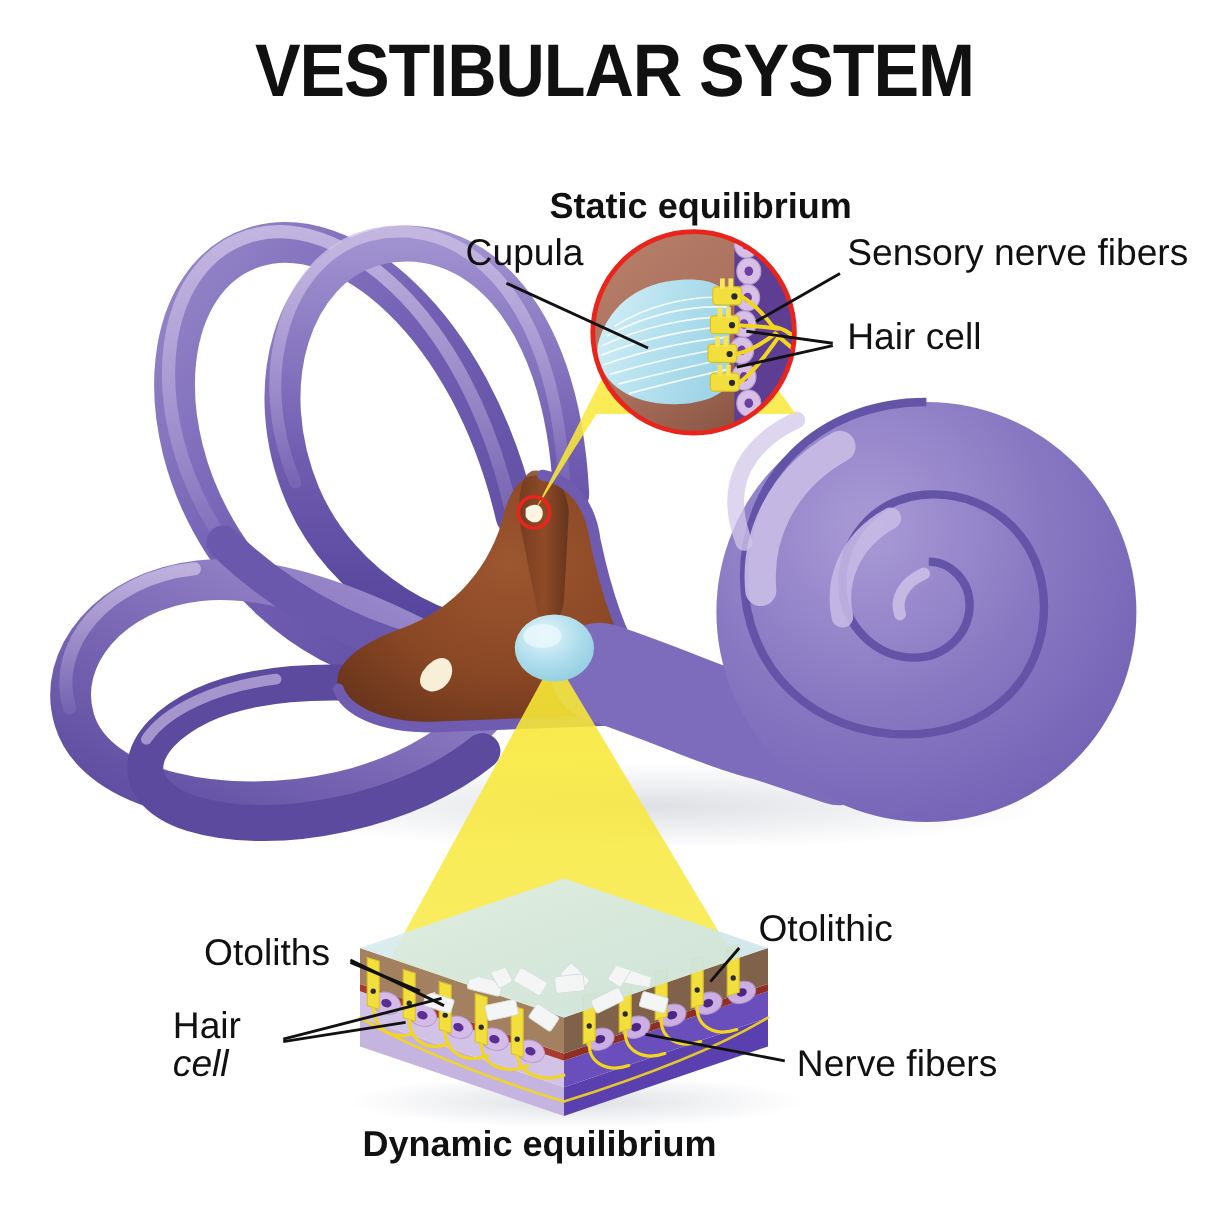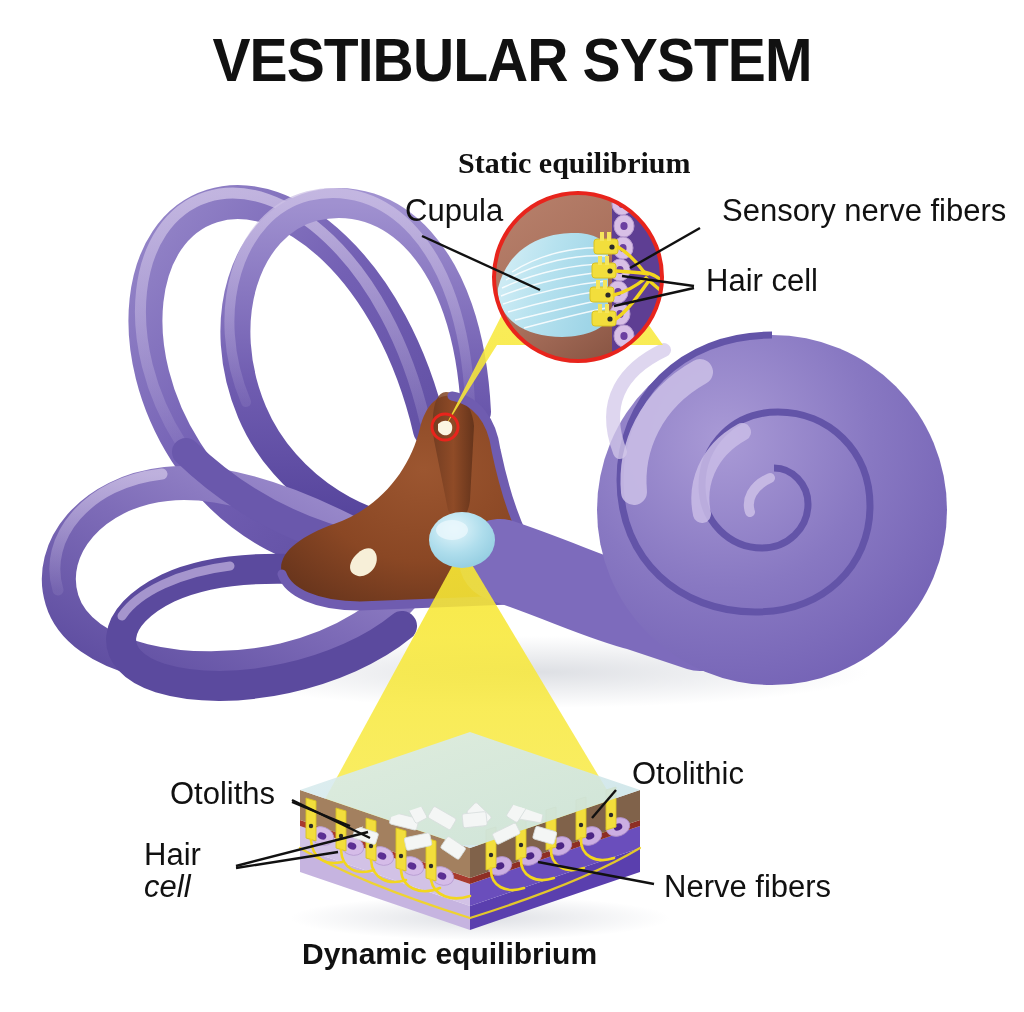--- a/index.html
+++ b/index.html
@@ -374,25 +374,25 @@
 
       <line x1="292" y1="800" x2="370" y2="838"></line>
       <line x1="292" y1="802" x2="350" y2="826"></line>
       <line x1="236" y1="866" x2="368" y2="832"></line>
       <line x1="236" y1="868" x2="338" y2="852"></line>
       <line x1="616" y1="790" x2="592" y2="818"></line>
       <line x1="654" y1="884" x2="538" y2="862"></line>
     </g>
   </svg>
 
-  <div class="heading" style="left:458px; top:146px;font-family:Liberation Serif, serif;">Static equilibrium</div>
-
-  <div class="lbl" style="left:388px; top:194px;margin-left:17px;">Cupula</div>
-
-  <div class="lbl" style="left:706px; top:194px;margin-left:16px;">Sensory nerve fibers</div>
+  <div class="heading" style="left:458px; top:156px;">Static equilibrium</div>
+
+  <div class="lbl" style="left:388px; top:194px;">Cupula</div>
+
+  <div class="lbl" style="left:706px; top:194px;">Sensory nerve fibers</div>
 
   <div class="lbl" style="left:706px; top:264px;text-align:right;">Hair cell</div>
 
   <div class="lbl" style="left:170px; top:777px;">Otoliths</div>
 
   <div class="lbl" style="left:632px; top:757px;">Otolithic</div>
 
   <div class="lbl" style="left:144px; top:838px;">Hair</div>
   <div class="lbl" style="left:144px; top:870px;font-style:italic;">cell</div>
 

